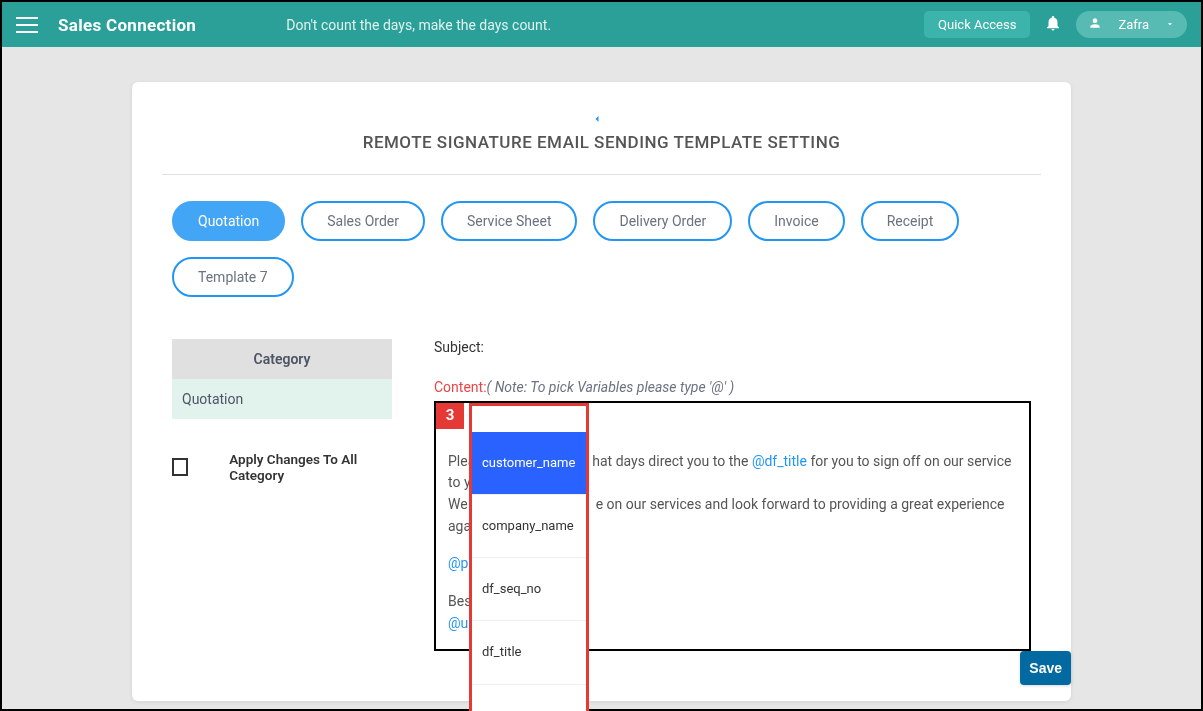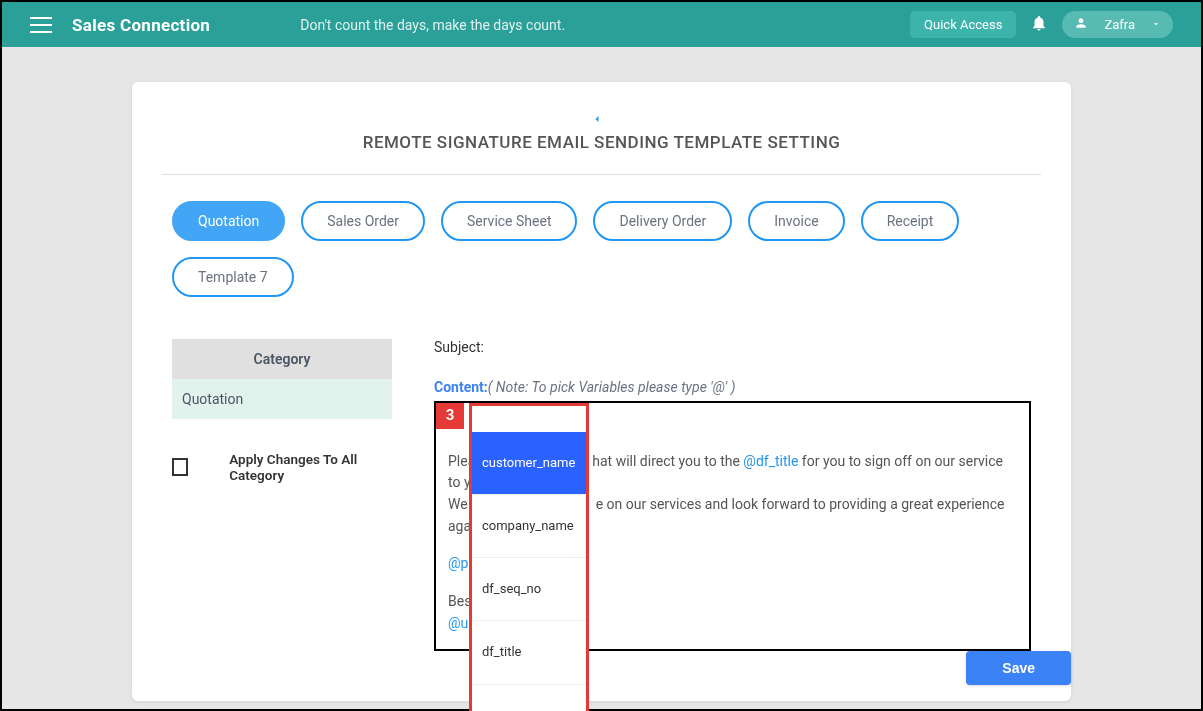--- a/index.html
+++ b/index.html
@@ -1,18 +1,18 @@
 <!DOCTYPE html>
 <html><head>
 <meta charset="utf-8">
 <style>
   * { box-sizing: border-box; margin: 0; padding: 0; }
   body { font-family: -apple-system, BlinkMacSystemFont, "Segoe UI", Roboto, sans-serif; background: #e6e6e6; }
   .outer { border: 2px solid #000; width: 1203px; height: 711px; position: relative; background: #e6e6e6; }
-  .topbar { background: #2aa098; height: 45px; display: flex; align-items: center; padding: 0 28px; color: #fff; }
+  .topbar { background: #2aa098; height: 45px; display: flex; align-items: center; padding: 0 14px; color: #fff; }
   .hamburger { width: 22px; height: 16px; display: flex; flex-direction: column; justify-content: space-between; cursor: pointer; margin-right: 20px; }
   .hamburger span { display: block; height: 2px; background: #fff; }
   .brand { font-weight: 700; font-size: 17px; margin-right: 90px; letter-spacing: 0.3px; }
   .slogan { font-size: 14px; color: #e0f1ef; }
   .topbar-right { margin-left: auto; display: flex; align-items: center; gap: 14px; }
   .quick-access { background: #3cb3ab; color: #fff; border-radius: 5px; padding: 6px 14px; font-size: 13px; cursor: pointer; }
   .bell-icon svg { width: 18px; height: 18px; fill: #fff; }
   .user-pill { background: #57bbb4; border-radius: 16px; padding: 5px 12px; display: flex; align-items: center; gap: 16px; cursor: pointer; font-size: 13px; }
   .user-pill svg { width: 14px; height: 14px; fill: #fff; }
   .chevd svg { width: 10px; height: 10px; fill: #fff; }
@@ -33,35 +33,35 @@
   .cat-head { background: #e0e0e0; text-align: center; padding: 12px 0; font-weight: 600; color: #4b5563; font-size: 14px; }
   .cat-item { background: #e2f3ee; padding: 12px 10px; font-size: 14px; color: #4b5563; cursor: pointer; }
   .apply-row { display: flex; align-items: center; gap: 10px; margin-top: 32px; }
   .chk { width: 18px; height: 18px; border: 2px solid #333; display: inline-block; cursor: pointer; }
   .apply-label { font-size: 13.5px; font-weight: 600; color: #333; margin-left: 31px; }
 
   .right-col { flex: 1; }
   .field-label { font-weight: 400; font-size: 14px; color: #333; margin-bottom: 6px; }
   .subject-input { width: 100%; border: 1px solid #9ca3af; padding: 6px 10px; font-size: 14px; color: #555; background: #fff; }
   .content-label-row { margin-top: 24px; margin-bottom: 6px; font-size: 14px; }
-  .content-label-row .label { font-weight: 700; color: #3b82f6; }
+  .content-label-row .label { font-weight: 400; color: #ef4444; }
   .content-label-row .note { font-style: italic; color: #6b7280; }
   .content-box { position: relative; width: 100%; border: 2px solid #000; padding: 10px 12px 14px 12px; min-height: 170px; font-size: 14px; color: #555; line-height: 1.55; }
   .content-box .var { color: #2196f3; }
   .at-input-line { margin-left: 38px; margin-bottom: 6px; color: #555; }
 
   .marker { position: absolute; top: 0; left: 0; width: 28px; height: 26px; background: #e53935; color: #fff; display: flex; align-items: center; justify-content: center; font-weight: 700; font-size: 15px; z-index: 5; }
 
   .dropdown-wrap { position: absolute; top: 0; left: 33px; border: 3px solid #e53935; width: 120px; background: #fff; z-index: 3; }
   .dropdown-wrap .dd-item { padding: 21px 10px; font-size: 13px; color: #333; cursor: pointer; border-bottom: 1px solid #eee; }
   .dropdown-wrap .dd-item:last-child { border-bottom: none; }
   .dropdown-wrap .dd-item.selected { background: #2962ff; color: #fff; }
   .dropdown-top-space { height: 26px; }
 
-  .save-btn { position: absolute; right: 130px; bottom: 24px; background: #3b82f6; color: #fff; border: none; border-radius: 4px; padding: 9px 36px; font-size: 14px; font-weight: 600; cursor: pointer; box-shadow: 0 1px 3px rgba(0,0,0,0.15); }
+  .save-btn { position: absolute; right: 130px; bottom: 24px; background: #0369a1; color: #fff; border: none; border-radius: 4px; padding: 9px 9px; font-size: 14px; font-weight: 600; cursor: pointer; box-shadow: 0 1px 3px rgba(0,0,0,0.15); }
 </style>
 </head>
 <body>
 
 <div class="outer">
 
   <div class="topbar">
     <div class="hamburger">
       <span></span>
         <span></span>
@@ -141,21 +141,21 @@
             <div class="dd-item selected">customer_name</div>
             <div class="dd-item">company_name</div>
             <div class="dd-item">df_seq_no</div>
             <div class="dd-item">df_title</div>
             <div class="dd-item">user_company</div>
           </div>
 
           <div style="margin-top:16px;">
             <span>Plea</span>
             <span style="display:inline-block;width:110px;"></span>
-            <span>hat will direct you to the </span><span class="var">@df_title</span><span> for you to sign off on our service to you.</span>
+            <span>hat days direct you to the </span><span class="var">@df_title</span><span> for you to sign off on our service to you.</span>
           </div>
           <div>
             <span>We a</span>
             <span style="display:inline-block;width:110px;"></span>
             <span>e on our services and look forward to providing a great experience again.</span>
           </div>
           <div style="margin-top:16px;">
             <span class="var">@pu</span>
           </div>
           <div style="margin-top:16px;">

